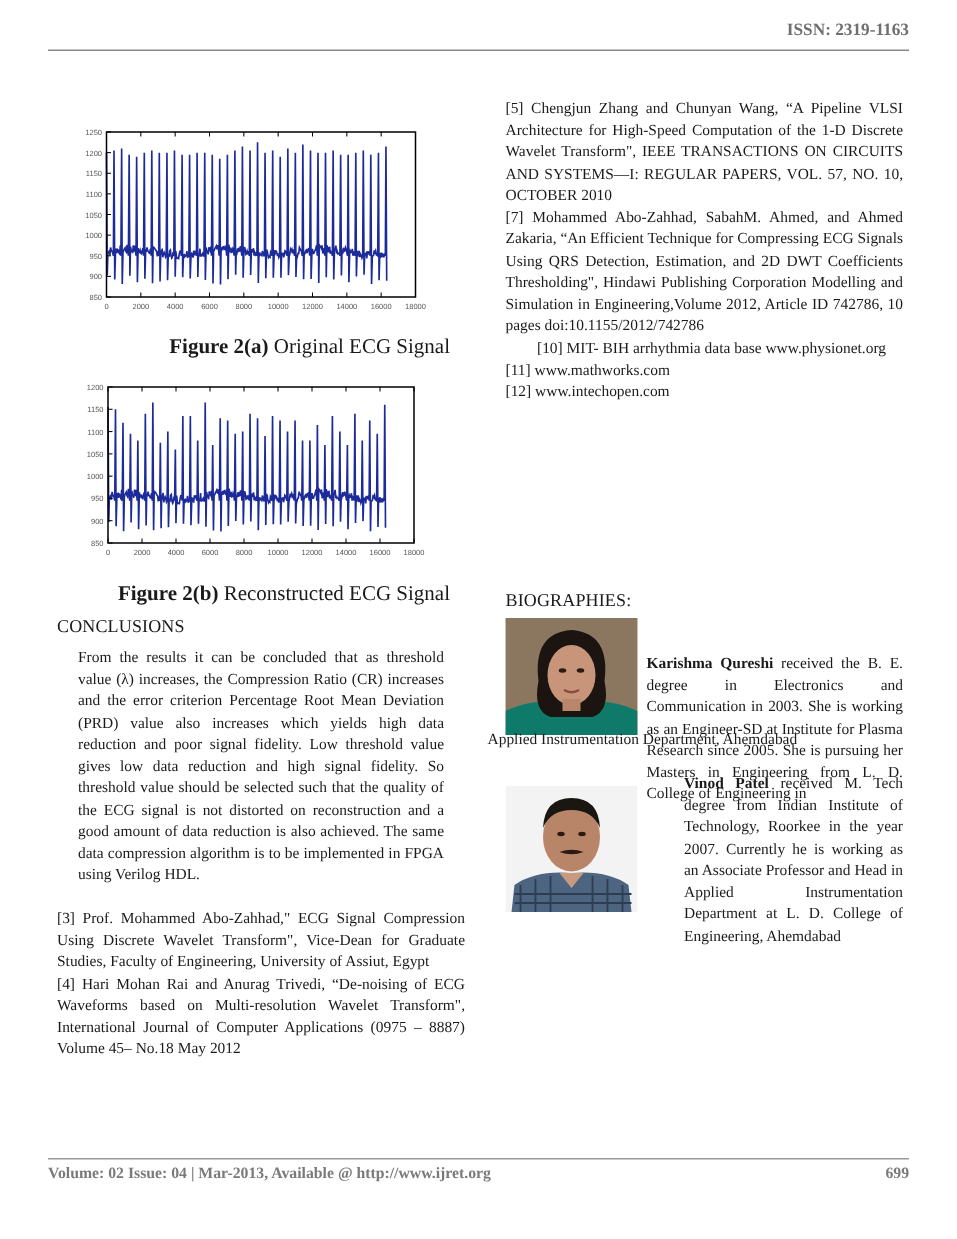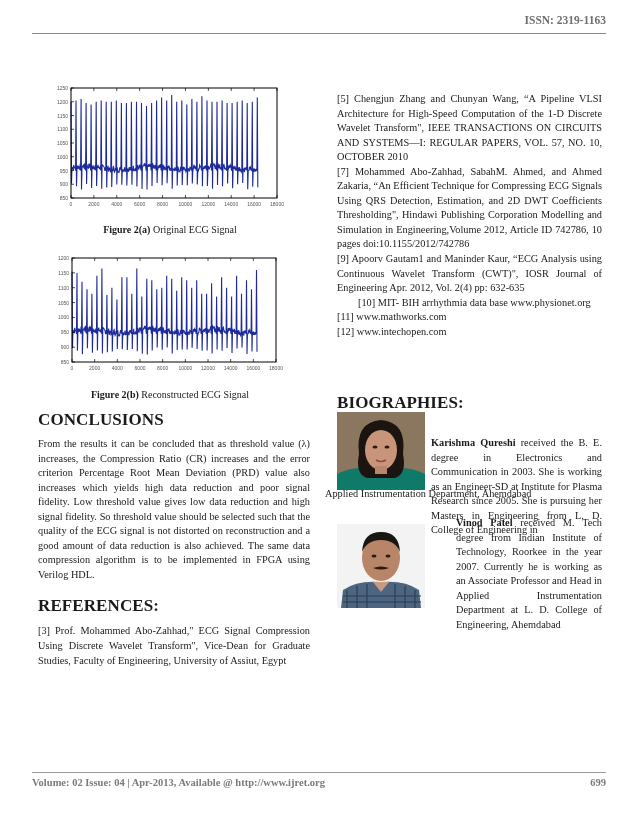--- a/index.html
+++ b/index.html
@@ -8,29 +8,29 @@
   .header { position: absolute; left: 32px; top: 14px; width: 574px; height: 20px;
             font-weight: bold; font-size: 11.5px; color: #6f6f6f; }
   .header .title { position: absolute; left: 0; top: 0; }
   .header .issn { position: absolute; right: 0; top: 0; }
   .hrule-top { position: absolute; left: 32px; top: 33px; width: 574px; height: 1px; background: #8a8a8a; }
   .hrule-bot { position: absolute; left: 32px; top: 772px; width: 574px; height: 1px; background: #9a9a9a; }
   .footer { position: absolute; left: 32px; top: 777px; width: 574px; font-weight: bold; font-size: 10.5px; color: #7a7a7a; }
   .footer .right { position: absolute; right: 0; top: 0; }
 
   .col-left { position: absolute; left: 38px; top: 80px; width: 272px; }
-  .col-right { position: absolute; left: 337px; top: 92px; width: 265px; font-family: Liberation Serif, serif; }
+  .col-right { position: absolute; left: 337px; top: 66px; width: 265px; font-family: Liberation Serif, serif; }
 
   .plot { position: absolute; }
   .plot svg { display: block; }
-  .caption { position: absolute; font-size: 10px; text-align: center; }
+  .caption { position: absolute; font-size: 14px; text-align: right; }
   .caption b { font-weight: bold; }
 
-  h2.sec { font-size: 17px; font-weight: bold; margin: 0; letter-spacing: 0.1px; }
-  p.body { font-size: 10.3px; line-height: 14.55px; margin: 0; text-align: justify; }
+  h2.sec { font-size: 12px; font-weight: normal; margin: 0; letter-spacing: 0.1px; }
+  p.body { font-size: 10.3px; line-height: 14.55px; margin: 14px; text-align: justify; }
   .ref { font-size: 10.3px; line-height: 14.55px; text-align: justify; }
   .photo { position: absolute; }
   .bio-text { font-size: 10.3px; line-height: 14.5px; text-align: justify; }
   .bio-text b { font-weight: bold; }
 </style>
 </head>
 <body>
 
 <div class="header">
   <span class="issn">ISSN: 2319-1163</span>
@@ -147,30 +147,29 @@
       <text x="246" y="118" text-anchor="middle" font-size="5" fill="#555" font-family="Liberation Sans, sans-serif">18000</text>
     </svg>
   </div>
 <div class="caption" style="left:40px; top:389px; width:260px;">
   <b>Figure 2(b)</b><span> Reconstructed ECG Signal</span>
 </div>
 
 <div class="col-left" style="top:410px;">
   <h2 class="sec">CONCLUSIONS</h2>
   <p class="body" style="margin-top:7px;">From the results it can be concluded that as threshold value (λ) increases, the Compression Ratio (CR) increases and the error criterion Percentage Root Mean Deviation (PRD) value also increases which yields high data reduction and poor signal fidelity. Low threshold value gives low data reduction and high signal fidelity. So threshold value should be selected such that the quality of the ECG signal is not distorted on reconstruction and a good amount of data reduction is also achieved. The same data compression algorithm is to be implemented in FPGA using Verilog HDL.</p>
-  <h2 class="sec" style="margin-top:14px;">REFERENCES:</h2>
   <div style="margin-top:8px;">
     <div class="ref">[3] Prof. Mohammed Abo-Zahhad," ECG Signal Compression Using Discrete Wavelet Transform", Vice-Dean for Graduate Studies, Faculty of Engineering, University of Assiut, Egypt</div>
+    <div class="ref">[4] Hari Mohan Rai and Anurag Trivedi, “De-noising of ECG Waveforms based on Multi-resolution Wavelet Transform", International Journal of Computer Applications (0975 – 8887) Volume 45– No.18 May 2012</div>
   </div>
 </div>
 
 <div class="col-right">
   <div class="ref">[5] Chengjun Zhang and Chunyan Wang, “A Pipeline VLSI Architecture for High-Speed Computation of the 1-D Discrete Wavelet Transform",   IEEE TRANSACTIONS ON CIRCUITS AND SYSTEMS—I: REGULAR PAPERS, VOL. 57, NO. 10, OCTOBER 2010</div>
   <div class="ref">[7] Mohammed Abo-Zahhad, SabahM. Ahmed, and Ahmed Zakaria, “An Efficient Technique for Compressing ECG Signals Using QRS Detection, Estimation, and 2D DWT Coefficients Thresholding", Hindawi Publishing Corporation Modelling and Simulation in Engineering,Volume 2012, Article ID 742786, 10 pages doi:10.1155/2012/742786</div>
-  <div class="ref">[9] Apoorv Gautam1 and Maninder Kaur, “ECG Analysis using Continuous Wavelet Transform (CWT)", IOSR Journal of Engineering Apr. 2012, Vol. 2(4) pp: 632-635</div>
   <div class="ref" style="text-align:left;margin-left:21px;">[10] MIT- BIH arrhythmia data base www.physionet.org</div>
   <div class="ref" style="text-align:left;">[11] www.mathworks.com</div>
   <div class="ref" style="text-align:left;">[12] www.intechopen.com</div>
 </div>
 
 <h2 class="sec" style="position:absolute; left:337px; top:393px;">BIOGRAPHIES:</h2>
 
 <div class="photo" style="left:337px; top:412px; width:88px; height:78px;">
   <svg width="88" height="78" viewBox="0 0 88 78">
     <rect width="88" height="78" fill="#7d6a55"></rect>
@@ -201,15 +200,15 @@
     <ellipse cx="51" cy="32" rx="2.5" ry="1.5" fill="#2a1a12"></ellipse>
     <path d="M36 44 Q44 41 52 44 Q44 47 36 44 Z" fill="#2a1a12"></path>
   </svg>
 </div>
 <div class="bio-text" style="position:absolute; left:456px; top:516px; width:146px;">
   <b>Vinod Patel</b><span> received M. Tech degree from Indian Institute of Technology, Roorkee in the year 2007. Currently he is working as an Associate Professor and Head in Applied Instrumentation Department at L. D. College of Engineering, Ahemdabad</span>
 </div>
 
 <div class="hrule-bot"></div>
 <div class="footer">
-  <span>Volume: 02 Issue: 04 | Apr-2013, Available @ http://www.ijret.org</span>
+  <span>Volume: 02 Issue: 04 | Mar-2013, Available @ http://www.ijret.org</span>
   <span class="right">699</span>
 </div>
 
 </body></html>

